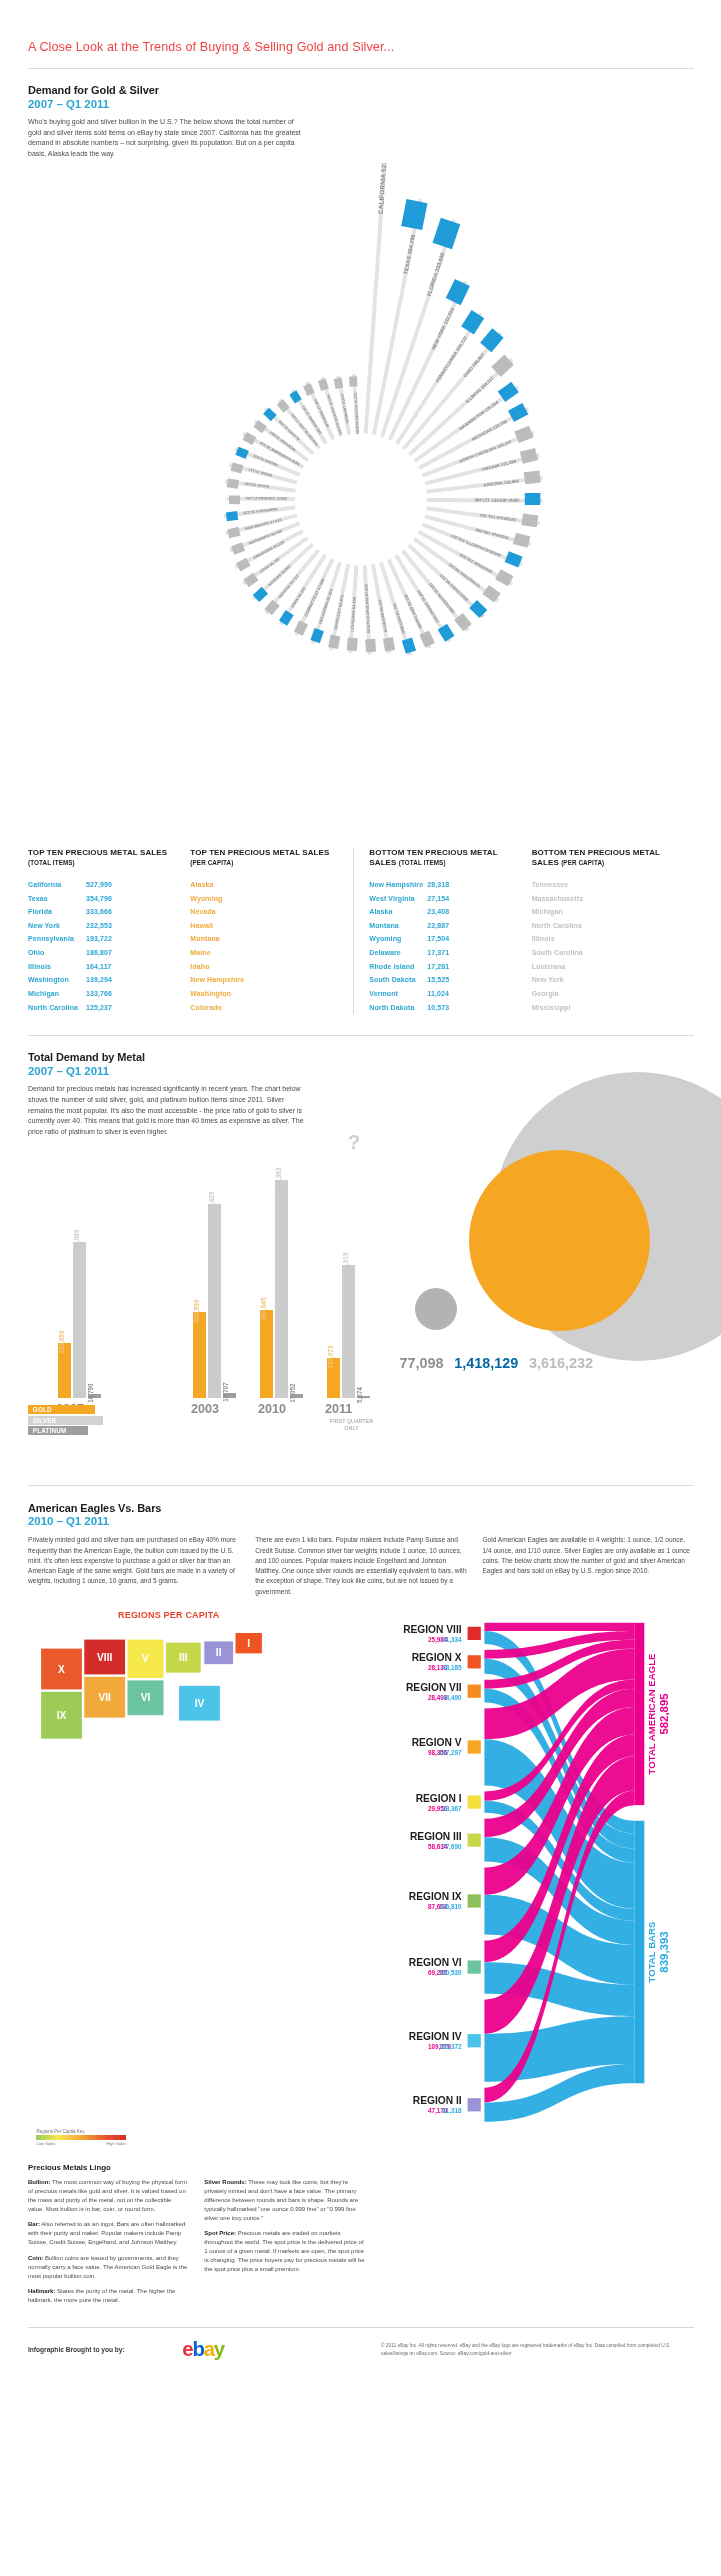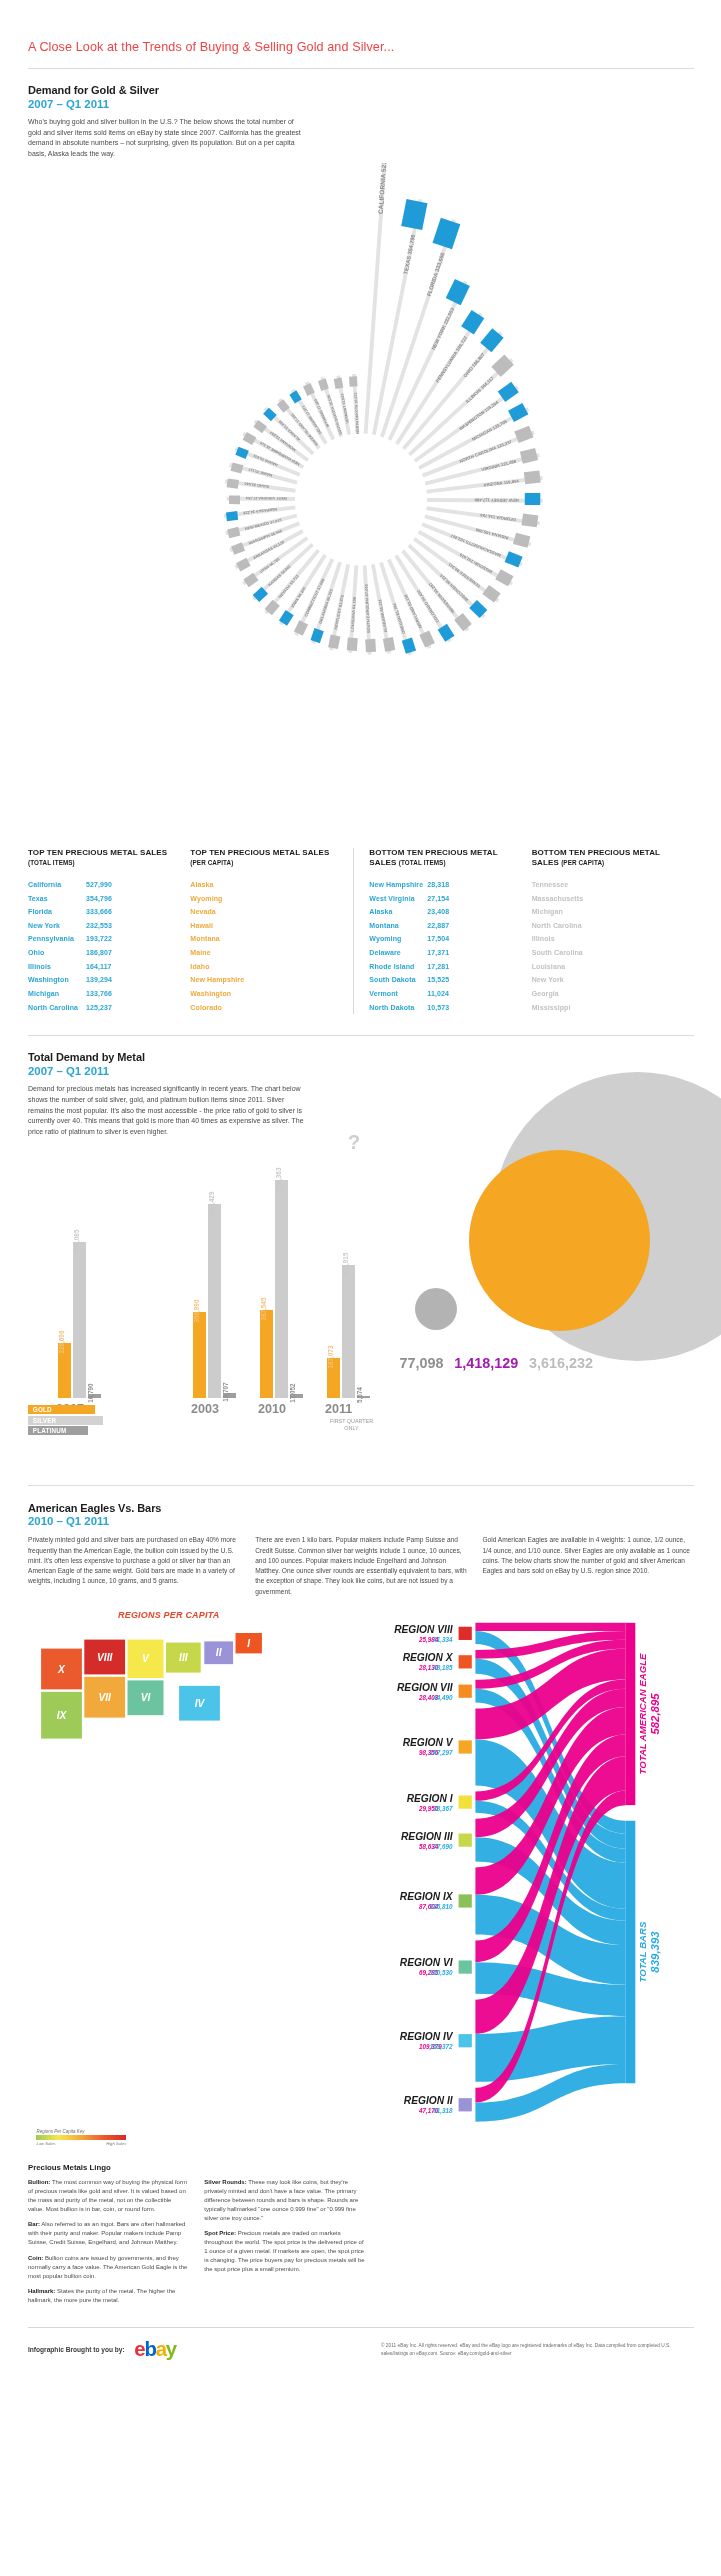--- a/index.html
+++ b/index.html
@@ -110,21 +110,21 @@
     position: absolute; right: 18px; top: 319px; width: 313px;
     display: flex; align-items: flex-end; gap: 10.8px; padding-left: 8.4px;
   }
   .tot { font-size: 14.4px; font-weight: bold; font-family: "Liberation Sans Narrow", "Liberation Sans", sans-serif; }
 
   
   .cols3 { display: flex; gap: 15.6px; padding: 8.4px 28px 0 28px; }
   .cols3 p { font-size: 6.6px; line-height: 1.55; color: #4a4a4a; flex: 1; }
 
   
-  .mapsankey { display: flex; padding: 9.6px 18px 0 28px; gap: 2px; font-style: italic; }
+  .mapsankey { display: flex; padding: 9.6px 18px 0 28px; gap: 11px; }
   .mapbox { width: 313px; position: relative; }
   .map-title {
     position: absolute; left: 90px; top: 3.6px; z-index: 5;
     font-family: "Liberation Sans Narrow", "Liberation Sans", sans-serif;
     font-size: 9px; font-weight: bold; color: #e8452c; letter-spacing: 0.2px;
   }
   .keybox { position: absolute; left: 8.4px; bottom: 3.6px; font-size: 4.2px; color: #7a7a7a; }
   .keybox .kt { font-size: 4.5px; color: #6f6f6f; margin-bottom: 1.2px; }
   .keygrad { width: 90px; height: 5.4px;
     background: linear-gradient(90deg,#9ecb57,#f6e74b,#f2a93b,#ea5a2d,#d42c28); }
@@ -142,21 +142,21 @@
   .lingo p { font-size: 6px; line-height: 1.5; color: #4a4a4a; margin-bottom: 6.6px; }
   .lingo b { color: #1c1c1c; }
 
   
   .footer {
     margin: 15.6px 28px 0 28px; border-top: 1.2px solid #d8d8d8;
     padding: 9.6px 0 17px 0; display: flex; align-items: center; gap: 9.6px;
   }
   .footer .fl { font-size: 6.6px; font-weight: bold; color: #3a3a3a; }
   .footer .fr { font-size: 4.8px; line-height: 1.5; color: #6b6b6b; margin-left: auto; text-align: left; max-width: 313px; }
-  .ebay { font-family: "Liberation Sans", sans-serif; font-size: 20.4px; font-weight: bold; letter-spacing: -1.2px; }
+  .ebay { font-family: "Liberation Sans", sans-serif; font-size: 20.4px; font-weight: bold; letter-spacing: -1.2px; margin-left: 48px; }
   .ebay .e { color: #e53238; } .ebay .b { color: #0064d2; }
   .ebay .a { color: #f5af02; } .ebay .y { color: #86b817; }
 </style>
 </head>
 <body>
 
 <div class="page">
 
   <div class="masthead">
     <h2>A Close Look at the Trends of Buying &amp; Selling Gold and Silver...</h2>
@@ -685,21 +685,21 @@
       <div class="lg-plat">PLATINUM</div>
     </div>
 
     <div class="circles" id="circles">
         <div class="circ" style="width: 42px; height: 42px; background: rgb(179, 179, 179); left: 24px; top: 228px; z-index: 3;"></div>
         <div class="circ" style="width: 181px; height: 181px; background: rgb(245, 166, 35); left: 78px; top: 90px; z-index: 2;"></div>
         <div class="circ" style="width: 289px; height: 289px; background: rgb(207, 207, 207); left: 102px; top: 12px; z-index: 1;"></div>
       </div>
     <div class="tot-row" id="totrow">
         <span class="tot" style="color: rgb(143, 143, 143);">77,098</span>
-        <span class="tot" style="color: #a21caf;">1,418,129</span>
+        <span class="tot" style="color: #0369a1;">1,418,129</span>
         <span class="tot" style="color: rgb(189, 189, 189);">3,616,232</span>
       </div>
   </div>
 
   <div class="rule" style="margin-top:58px"></div>
 
   <div class="section">
     <div class="sec-title">American Eagles Vs. Bars</div>
     <div class="sec-sub">2010 – Q1 2011</div>
   </div>

